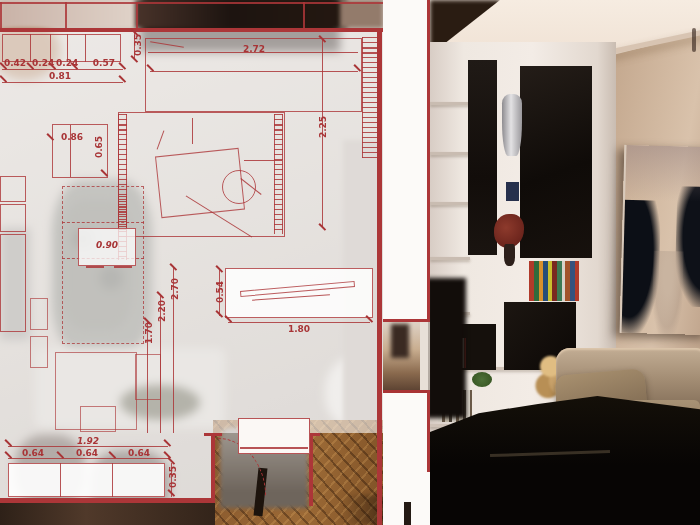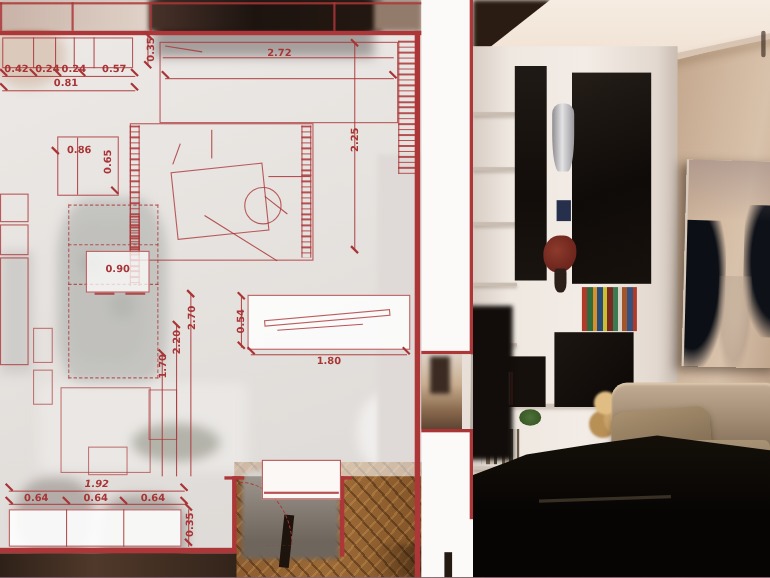--- a/index.html
+++ b/index.html
@@ -200,21 +200,21 @@
     <div class="rlthin" style="left:244px;top:160px;width:38px;height:1px;"></div>
     <div class="rlthin" style="left:192px;top:118px;width:1px;height:26px;"></div>
     <div class="rlthin" style="left:160px;top:130px;width:1px;height:20px;transform:rotate(20deg);"></div>
 
     <div style="left:62px;top:186px;width:82px;height:158px;border:1px dashed rgba(172,54,56,.75);"></div>
     <div class="dashl" style="left:62px;top:222px;width:82px;height:0;"></div>
     <div class="dashl" style="left:62px;top:258px;width:82px;height:0;"></div>
     <div class="hatch" style="left:118px;top:196px;width:9px;height:64px;"></div>
 
     <div class="fo" style="left:78px;top:228px;width:58px;height:38px;background:rgba(255,255,255,.75);"></div>
-    <div class="dim" style="left:82px;top:240px;width:50px;">0.90</div>
+    <div class="dim" style="left:82px;top:240px;width:50px;font-style:italic;">0.90</div>
     <div class="rlthin" style="left:86px;top:266px;width:18px;height:2px;"></div>
     <div class="rlthin" style="left:114px;top:266px;width:18px;height:2px;"></div>
 
     <div class="rlthin" style="left:173px;top:268px;width:1px;height:165px;"></div>
     <div class="tk" style="left:169px;top:266px;"></div>
     <div class="dim v" style="left:161px;top:284px;width:28px;">2.70</div>
     <div class="rlthin" style="left:160px;top:296px;width:1px;height:137px;"></div>
     <div class="tk" style="left:156px;top:294px;"></div>
     <div class="dim v" style="left:148px;top:306px;width:28px;">2.20</div>
     <div class="rlthin" style="left:147px;top:322px;width:1px;height:111px;"></div>

